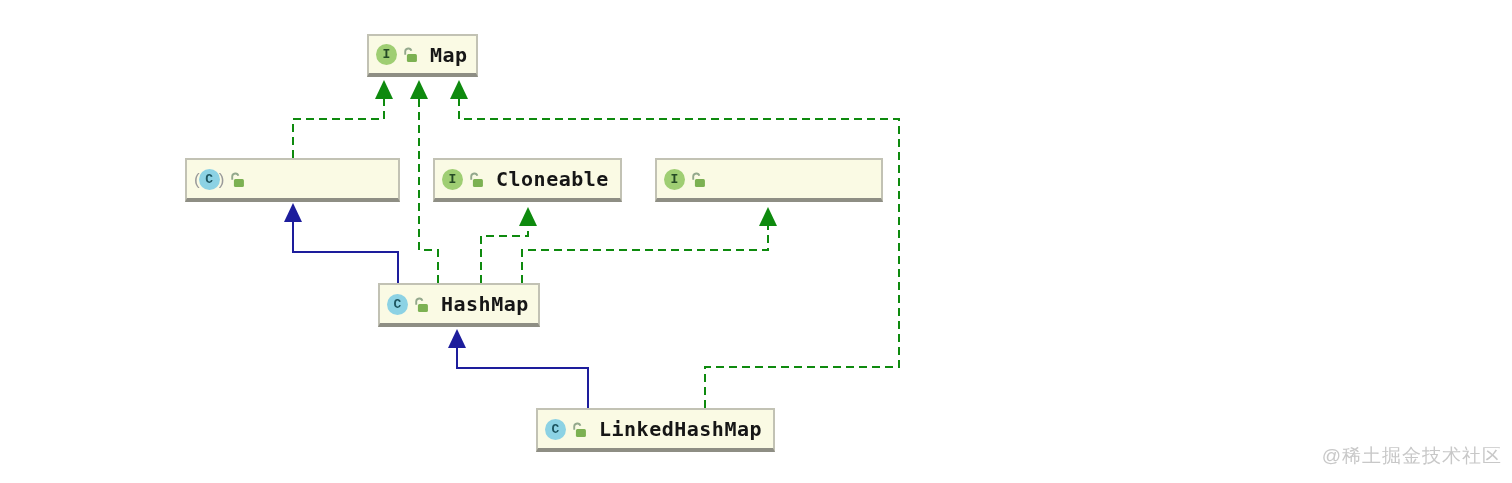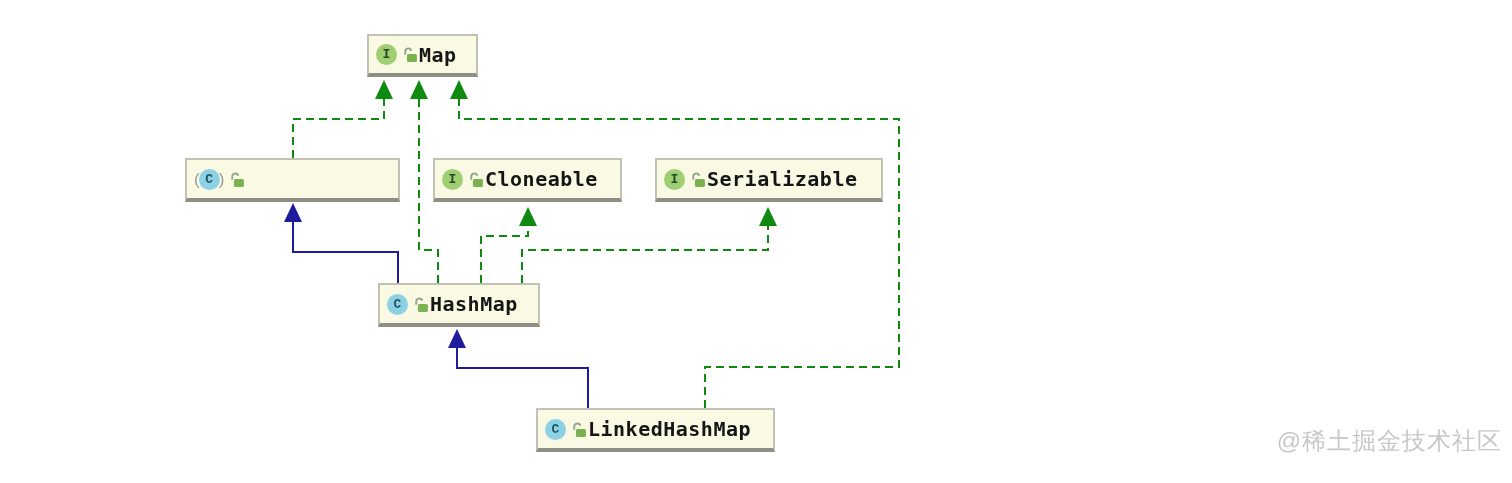--- a/index.html
+++ b/index.html
@@ -48,33 +48,34 @@
   .paren {
     color: var(--paren, #9a9a9a);
     font-family: "Liberation Sans", sans-serif;
     font-size: 17px;
     line-height: 1;
   }
   .paren.open  { margin-right: -1px; }
   .paren.close { margin-left: -1px; }
   .lock { display: inline-flex; margin-left: 5px; }
   .node-label {
+    margin-left: 11px;
     margin-right: 8px;
     font-size: 20px;
     font-weight: bold;
     letter-spacing: 0.5px;
     color: var(--label, #161616);
     white-space: nowrap;
   }
   .watermark {
     position: absolute;
     right: 10px;
-    top: 425px;
+    top: 443px;
     font-family: "Liberation Sans", sans-serif;
-    font-size: 24px;
+    font-size: 19px;
     color: var(--wm, #c8c8c8);
     letter-spacing: 1px;
     user-select: none;
   }
 </style>
 </head>
 <body>
 
 <div class="canvas">
   <svg class="edges-layer" viewBox="0 0 1512 483" xmlns="http://www.w3.org/2000/svg">
@@ -148,21 +149,20 @@
       <div class="node" style="left: 655px; top: 158px; width: 228px; height: 44px;">
         <span class="icon-wrap">
           <span class="type-circle iface">I</span>
         </span>
         <span class="lock">
           <svg width="17" height="17" viewBox="0 0 18 18">
             <path d="M3.4 9.2 L3.4 5.8 A 3.3 3.3 0 0 1 9.9 5.1" fill="none" stroke="#93a88c" stroke-width="2"></path>
             <rect x="5.2" y="8.6" width="10.6" height="8.4" rx="1.6" fill="#7cb152"></rect>
           </svg>
         </span>
-        <span class="node-label">Serializable</span>
       </div>
       <div class="node" style="left: 378px; top: 283px; width: 162px; height: 44px;">
         <span class="icon-wrap">
           <span class="type-circle cls">C</span>
         </span>
         <span class="lock">
           <svg width="17" height="17" viewBox="0 0 18 18">
             <path d="M3.4 9.2 L3.4 5.8 A 3.3 3.3 0 0 1 9.9 5.1" fill="none" stroke="#93a88c" stroke-width="2"></path>
             <rect x="5.2" y="8.6" width="10.6" height="8.4" rx="1.6" fill="#7cb152"></rect>
           </svg>

